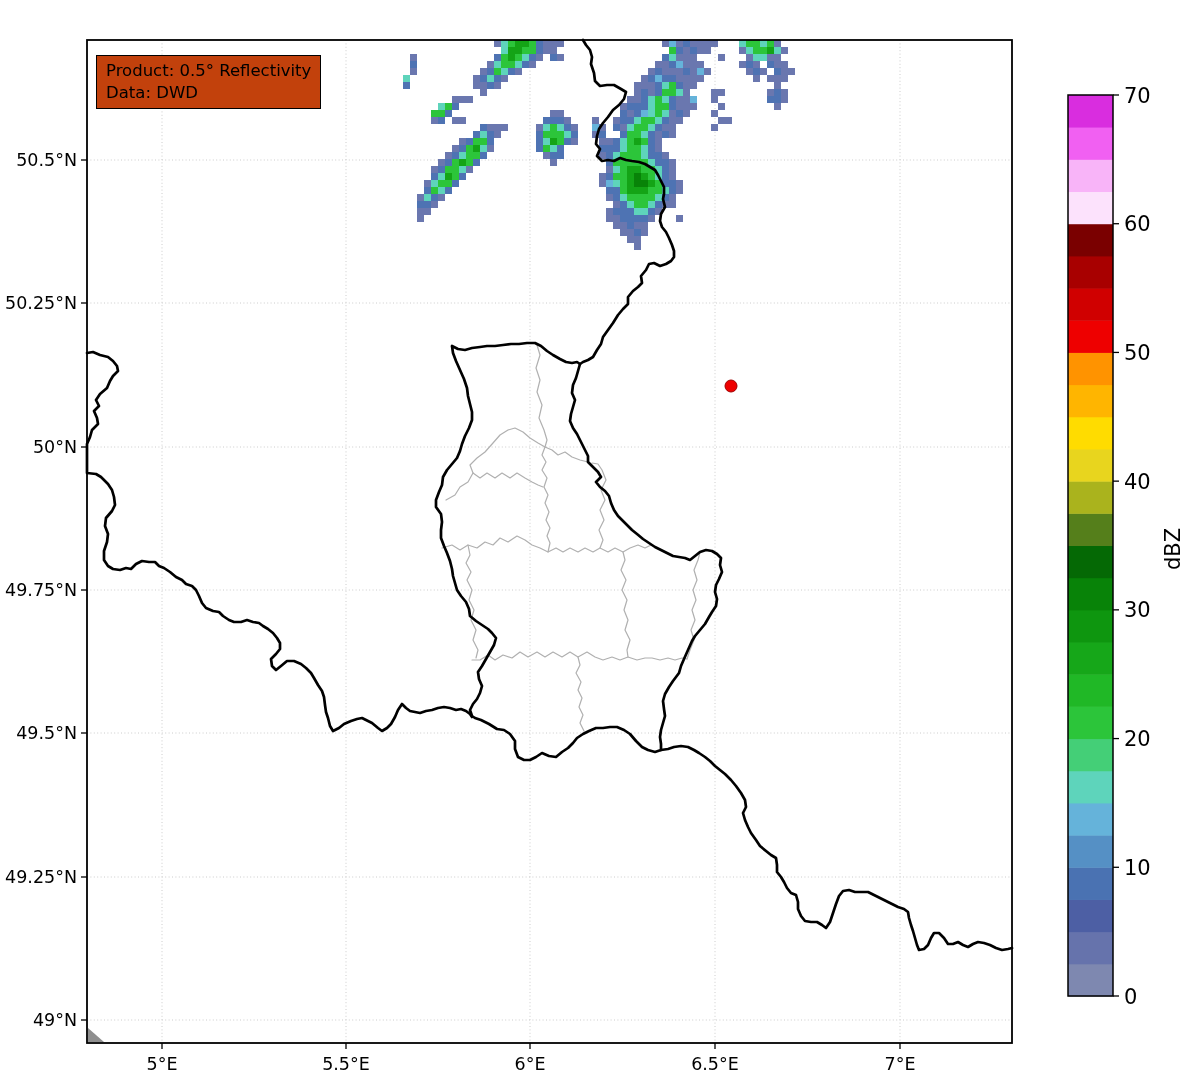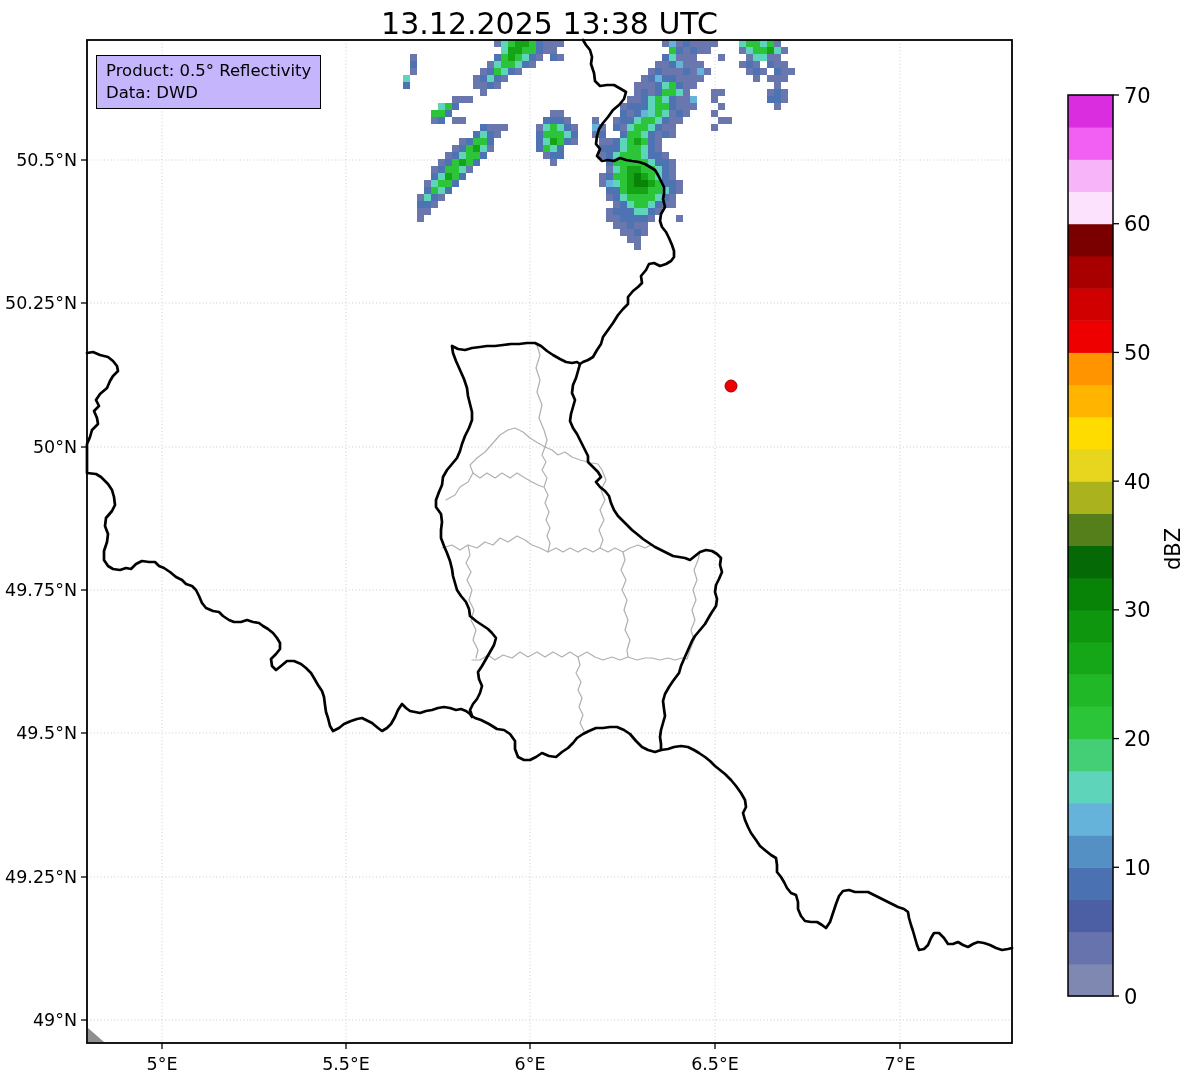--- a/index.html
+++ b/index.html
@@ -1,21 +1,21 @@
 <!DOCTYPE html>
 <html><head>
 <meta charset="utf-8">
 <style>
   html,body{margin:0;padding:0;background:#ffffff;}
   .figure{position:relative;width:1202px;height:1081px;background:#ffffff;
           font-family:"DejaVu Sans","Liberation Sans",sans-serif;overflow:hidden;}
   svg{position:absolute;left:0;top:0;}
   .plot-title{position:absolute;left:87px;top:6px;width:925px;text-align:center;
               font-size:30px;color:#000;}
-  .product-box{position:absolute;left:96px;top:55px;background:#c4b5fd;
+  .product-box{position:absolute;left:96px;top:55px;background:#c2410c;
                border:1.6px solid #000;padding:4px 9px;font-size:16.5px;line-height:1.32;color:#000;}
   .dbz-label{position:absolute;left:1142px;top:518px;width:62px;height:62px;
              line-height:62px;text-align:center;transform:rotate(-90deg);
              font-size:21px;color:#000;}
 </style>
 </head>
 <body>
 
 <div class="figure">
   <svg id="plot" width="1202" height="1081">
@@ -594,21 +594,20 @@
         <text x="1124" y="488.6428571428572" text-anchor="start" font-size="21" fill="#000">40</text>
         <line x1="1113" y1="352.42857142857144" x2="1119" y2="352.42857142857144" stroke="#000" stroke-width="1.3"></line>
         <text x="1124" y="359.92857142857144" text-anchor="start" font-size="21" fill="#000">50</text>
         <line x1="1113" y1="223.71428571428578" x2="1119" y2="223.71428571428578" stroke="#000" stroke-width="1.3"></line>
         <text x="1124" y="231.21428571428578" text-anchor="start" font-size="21" fill="#000">60</text>
         <line x1="1113" y1="95" x2="1119" y2="95" stroke="#000" stroke-width="1.3"></line>
         <text x="1124" y="102.5" text-anchor="start" font-size="21" fill="#000">70</text>
       </g>
   </svg>
 
-  <div class="plot-title">13.12.2025 13:38 UTC</div>
 
   <div class="product-box">
     <div>Product: 0.5° Reflectivity</div>
     <div>Data: DWD</div>
   </div>
 
   <div class="dbz-label">dBZ</div>
 </div>
 
 </body></html>

